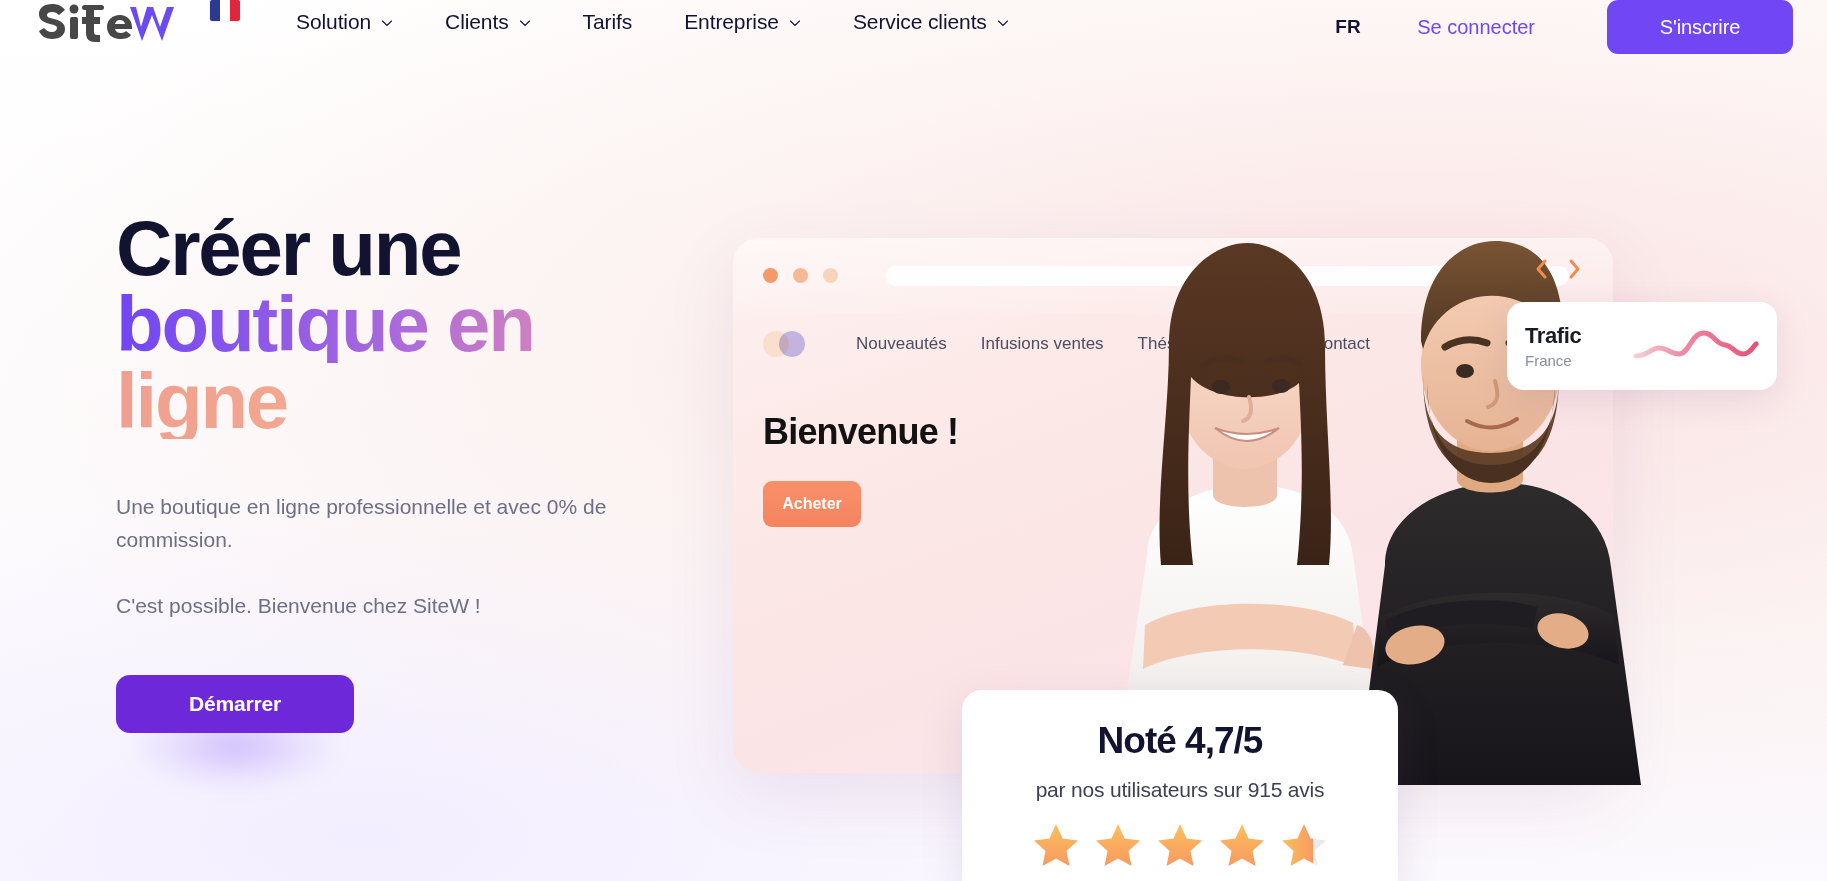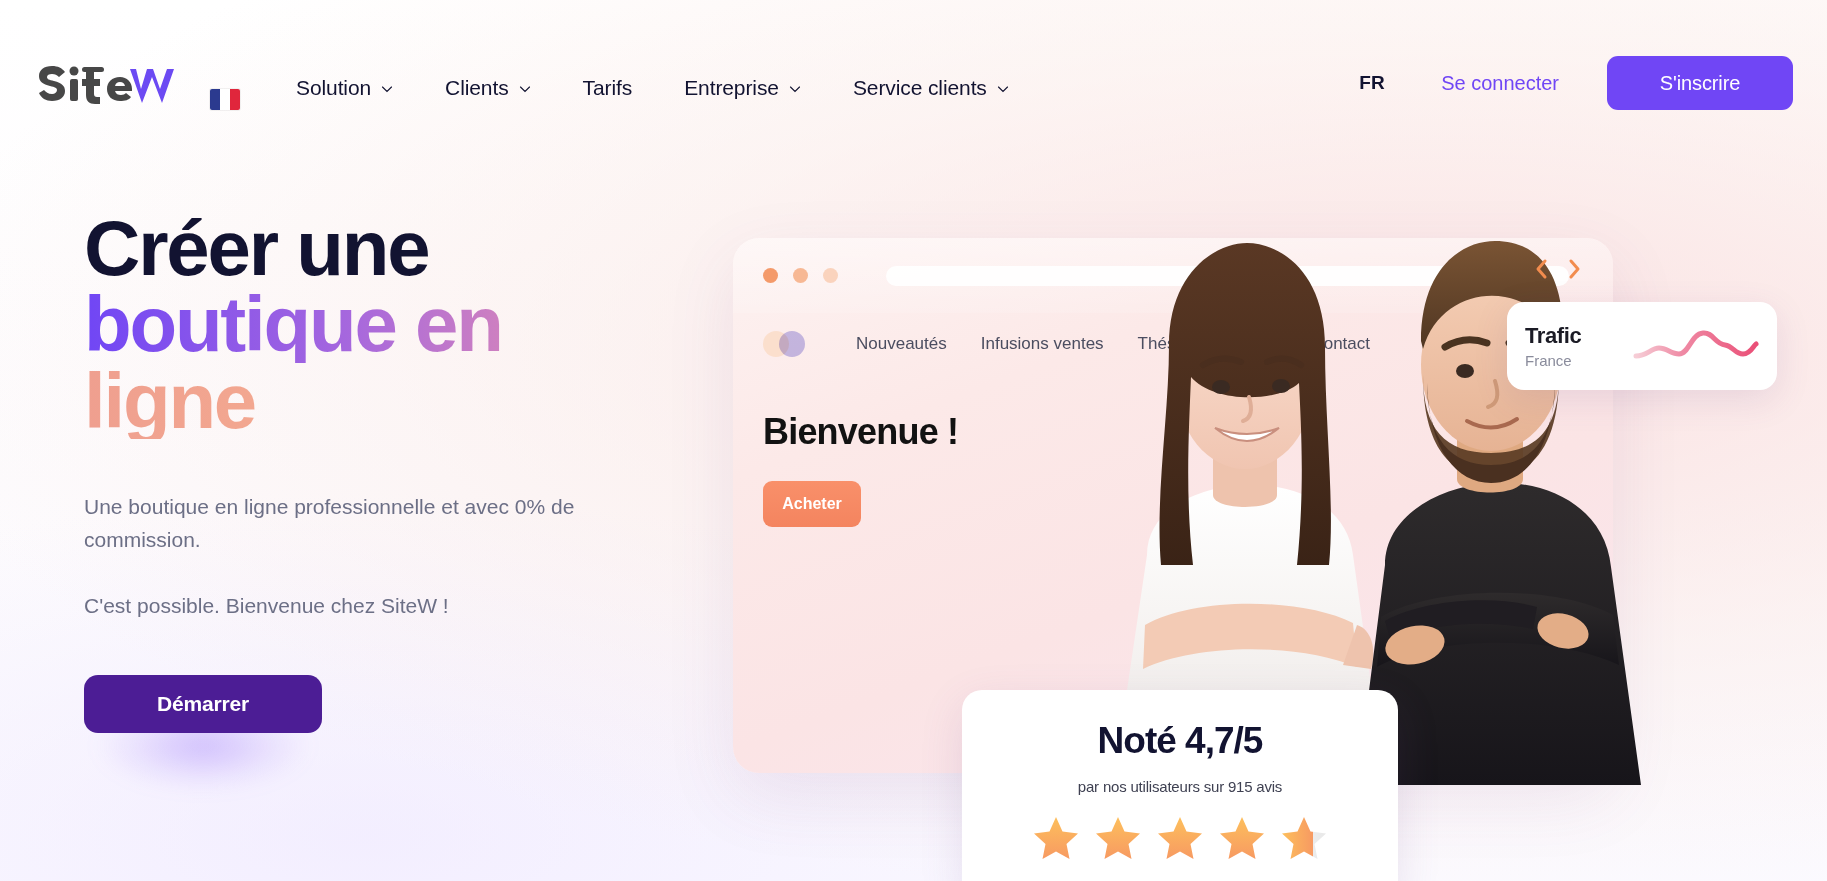--- a/index.html
+++ b/index.html
@@ -28,21 +28,21 @@
     z-index: 0;
   }
 
   
   .navbar {
     position: absolute;
     top: 0; left: 0;
     width: 1827px;
     height: 110px;
     display: flex;
-    align-items: flex-end;
+    align-items: flex-start;
     padding: 0 34px 0 34px;
     z-index: 40;
   }
 
   .logo {
     display: flex;
     align-items: center;
     height: 48px;
     margin-right: 26px;
     cursor: pointer;
@@ -118,26 +118,27 @@
     font-size: 20px;
     font-weight: 500;
     border: none;
     border-radius: 11px;
     padding: 0 30px;
     height: 54px;
     min-width: 186px;
     cursor: pointer;
     font-family: inherit;
     letter-spacing: -0.1px;
+    margin-left: 24px;
   }
 
   
   .hero-left {
     position: absolute;
-    left: 84px;
+    left: 116px;
     top: 210px;
     width: 640px;
     z-index: 20;
   }
 
   .headline {
     font-size: 78px;
     font-weight: bold;
     line-height: 0.98;
     letter-spacing: -2.2px;
@@ -169,21 +170,21 @@
   .sub2 {
     margin-top: 34px;
     font-size: 21px;
     line-height: 1.55;
     color: #6c6f86;
   }
 
   .cta-wrap { margin-top: 52px; position: relative; }
   .cta {
     position: relative;
-    background: #4c1d95;
+    background: #6d28d9;
     color: #fff;
     font-size: 21px;
     font-weight: bold;
     border: none;
     border-radius: 14px;
     width: 238px;
     height: 58px;
     cursor: pointer;
     font-family: inherit;
     letter-spacing: -0.2px;
@@ -326,21 +327,21 @@
     width: 436px;
     height: 210px;
     background: #ffffff;
     border-radius: 20px;
     box-shadow: 0 14px 44px rgba(110,80,140,0.14);
     z-index: 36;
     text-align: center;
     padding-top: 30px;
   }
   .rc-title { font-size: 37px; font-weight: bold; color: #121331; letter-spacing: -1px; }
-  .rc-sub { margin-top: 16px; font-size: 15px; color: #3f4152; letter-spacing: -0.2px; text-align: center; }
+  .rc-sub { margin-top: 16px; font-size: 21px; color: #3f4152; letter-spacing: -0.2px; text-align: center; }
   .stars { margin-top: 20px; display: flex; justify-content: center; gap: 14px; }
   .star { width: 48px; height: 46px; }
   .star svg { display: block; width: 100%; height: 100%; }
 </style>
 </head>
 <body>
 
 <div class="page-bg"></div>
 
 <div class="navbar">

